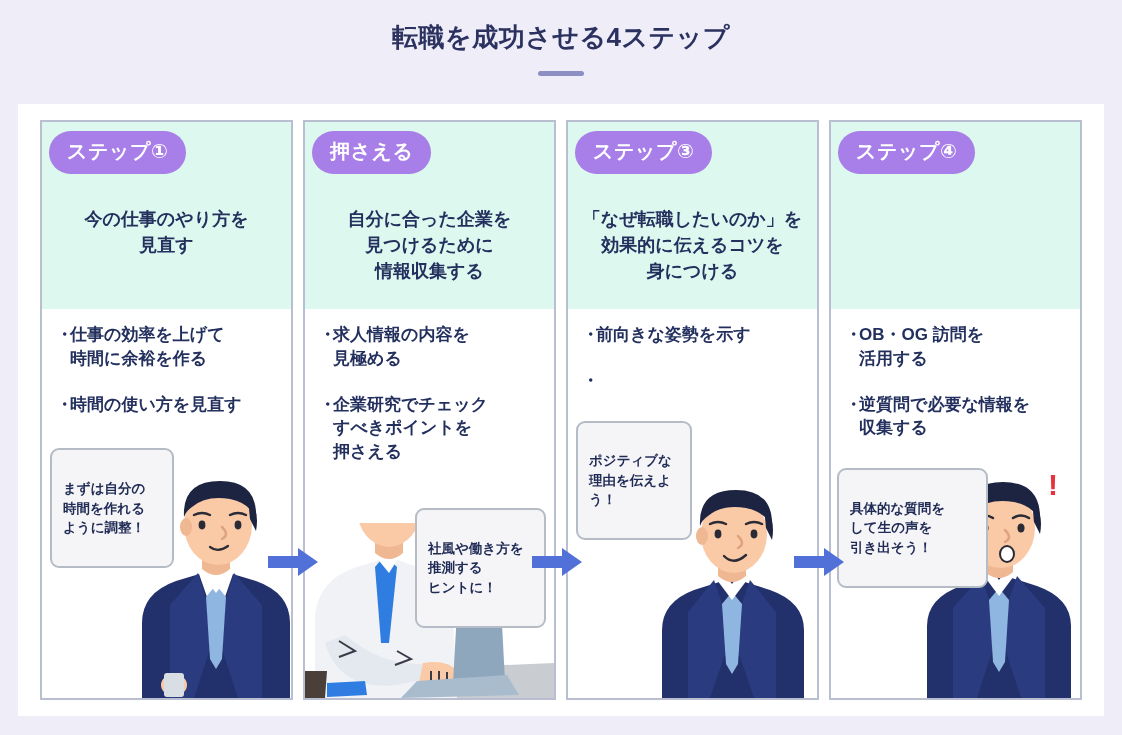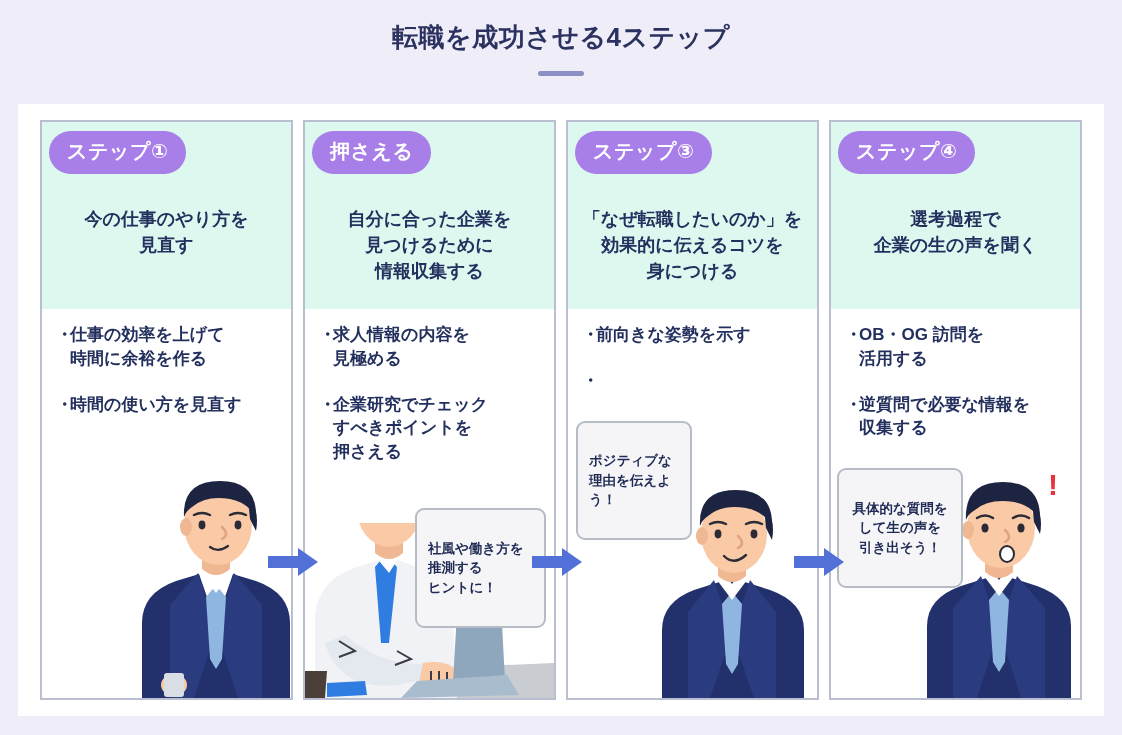--- a/index.html
+++ b/index.html
@@ -150,20 +150,29 @@
             <span class="dot">・</span>
             <span>仕事の効率を上げて
 時間に余裕を作る</span>
           </div>
           <div class="bullet">
             <span class="dot">・</span>
             <span>時間の使い方を見直す</span>
           </div>
         </div>
         <div class="illo">
+          <div class="bubble" style="left:8px; top:10px; width:124px;">
+            <span>まずは自分の
+時間を作れる
+ように調整！</span>
+            <svg class="tail" style="left:60px; top:86px;" width="40" height="50" viewBox="0 0 40 50">
+              <path d="M2,0 L30,0 L30,46 Z" fill="#f5f5f7" stroke="#b5bcc6" stroke-width="2"></path>
+              <rect x="1" y="-4" width="30" height="6" fill="#f5f5f7"></rect>
+            </svg>
+          </div>
           <svg width="250" height="225" viewBox="0 0 250 225" style="left:56px;">
 
             <path d="M44 225 L44 150 Q44 120 78 108 L118 96 L158 108 Q192 120 192 150 L192 225 Z" fill="#22306b"></path>
 
             <path d="M100 98 L118 150 L136 98 L118 92 Z" fill="#ffffff"></path>
             <path d="M96 100 L118 156 L140 100 L140 225 L96 225 Z" fill="#ffffff" opacity="0"></path>
 
             <path d="M100 100 L118 158 L96 225 L72 225 L72 132 Z" fill="#2b3b80"></path>
             <path d="M136 100 L118 158 L140 225 L164 225 L164 132 Z" fill="#2b3b80"></path>
 
@@ -300,37 +309,35 @@
             <path d="M116 36 Q124 32 132 36" stroke="#2b2b35" stroke-width="2.5" fill="none" stroke-linecap="round"></path>
             <path d="M108 48 Q116 56 108 60" stroke="#e0a27f" stroke-width="2.5" fill="none" stroke-linecap="round"></path>
             <path d="M94 68 Q104 78 116 67" stroke="#2b2b35" stroke-width="2.4" fill="none" stroke-linecap="round"></path>
           </svg>
         </div>
       </div>
 
       <div class="card">
         <div class="card-head">
           <div class="pill">ステップ④</div>
-          <div class="head-title">選考過程で
-企業の生の声を聞く</div>
         </div>
         <div class="bullets">
           <div class="bullet">
             <span class="dot">・</span>
             <span>OB・OG 訪問を
 活用する</span>
           </div>
           <div class="bullet">
             <span class="dot">・</span>
             <span>逆質問で必要な情報を
 収集する</span>
           </div>
         </div>
         <div class="illo">
-          <div class="bubble" style="left:6px; top:6px; width:126px;text-align:center;">
+          <div class="bubble" style="left:6px; top:6px; width:151px;">
             <span>具体的な質問を
 して生の声を
 引き出そう！</span>
             <svg class="tail" style="left:60px; top:84px;" width="44" height="46" viewBox="0 0 44 46">
               <path d="M2,0 L32,0 L34,42 Z" fill="#f5f5f7" stroke="#b5bcc6" stroke-width="2"></path>
               <rect x="1" y="-4" width="32" height="6" fill="#f5f5f7"></rect>
             </svg>
           </div>
           <div class="excl" style="right:22px; top:6px;">!</div>
           <svg width="230" height="218" viewBox="0 0 230 218" style="left:66px;">

